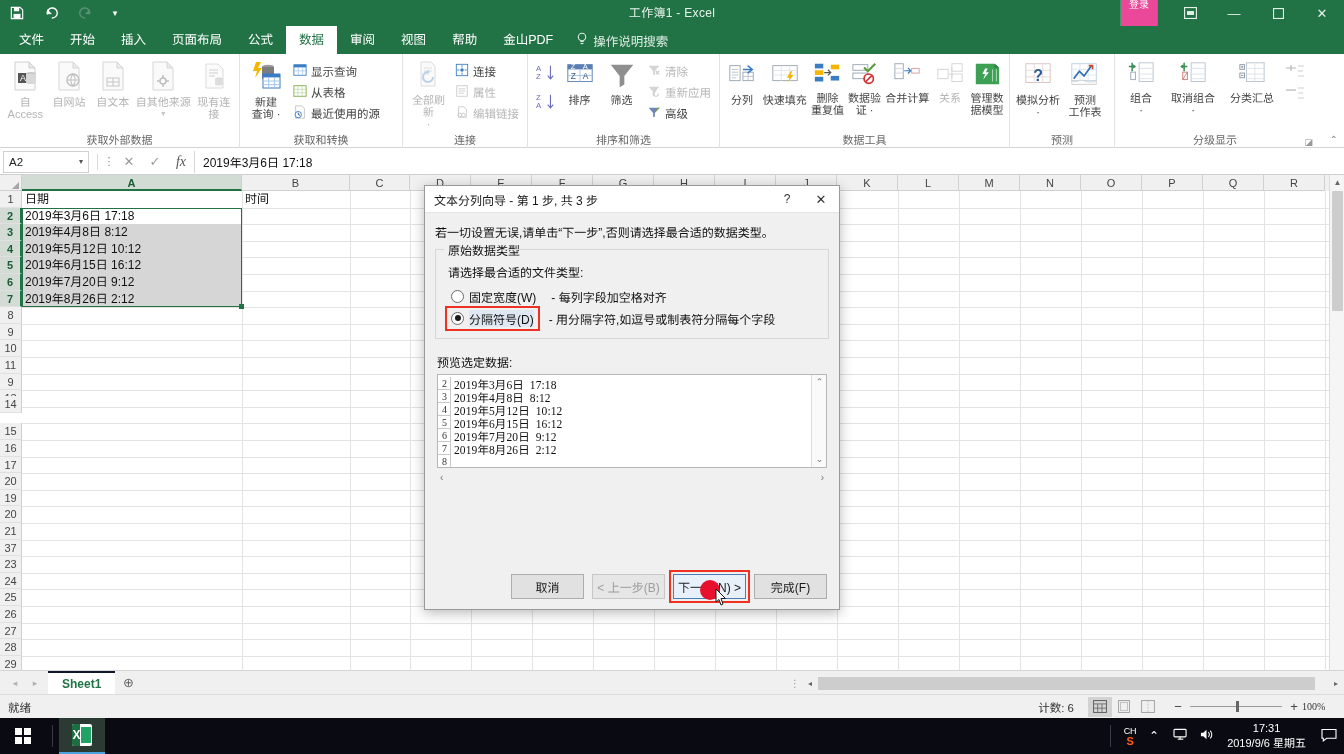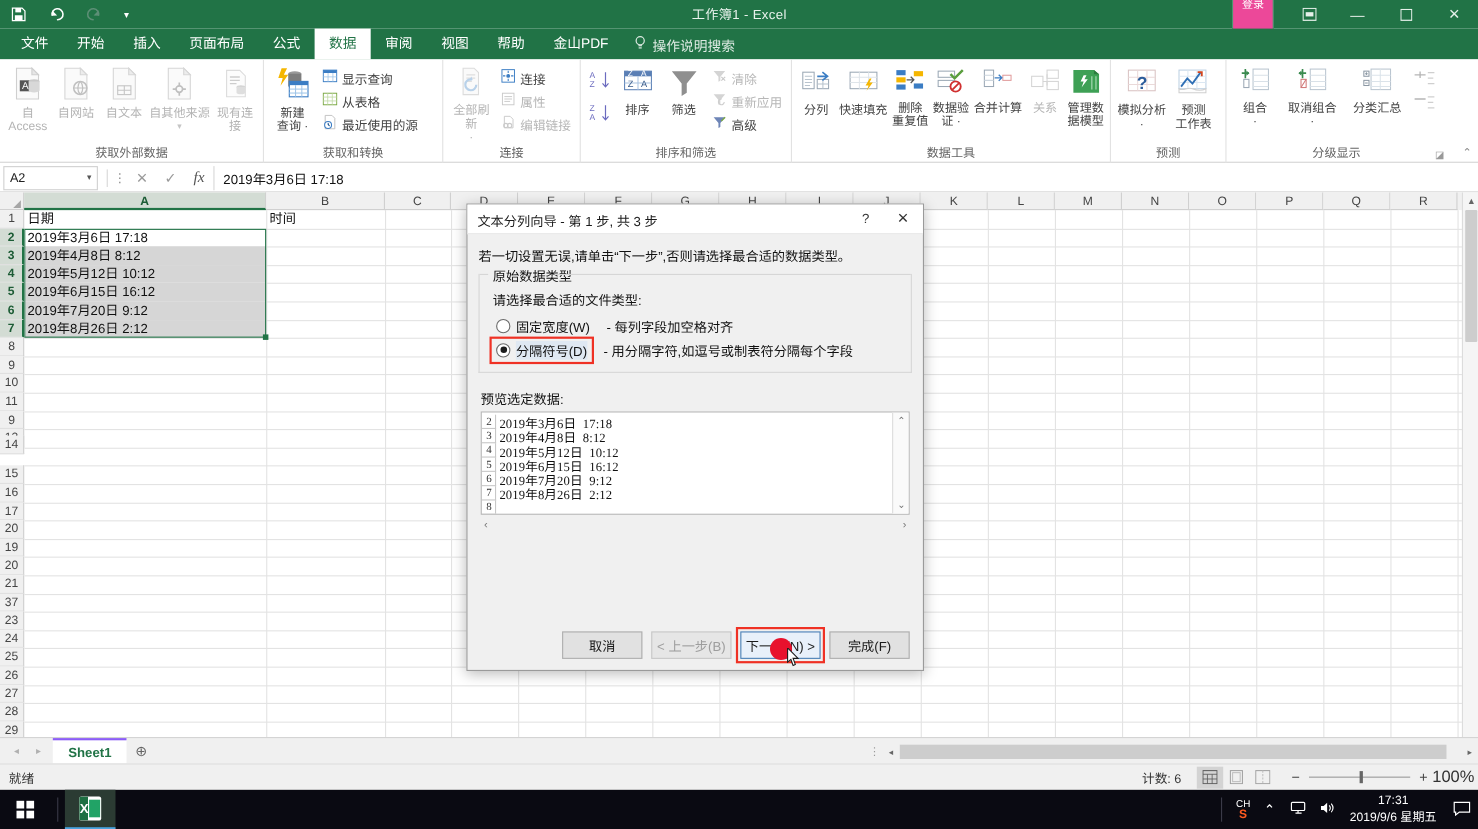--- a/index.html
+++ b/index.html
@@ -161,21 +161,21 @@
 
   
   .sheetbar {
     position: absolute; left: 0; top: 670px; width: 1344px; height: 24px;
     background: #f0f0f0; border-top: 1px solid #d4d4d4; display: flex; align-items: center;
   }
   .navarrows { display: flex; gap: 2px; padding-left: 6px; }
   .navarrow { width: 18px; text-align: center; font-size: 9px; color: #b0b0b0; }
   .sheettab {
     height: 24px; line-height: 23px; padding: 0 14px; background: #ffffff;
-    font-size: 12px; color: #217346; font-weight: bold; border-top: 2px solid #8b5cf6;
+    font-size: 12px; color: #217346; font-weight: bold; border-top: 2px solid #0f172a;
     margin-left: 4px;
   }
   .addsheet { width: 26px; text-align: center; font-size: 13px; color: #666; }
   .sheet-scroll-right { position: absolute; right: 0; top: 0; display: flex; align-items: center; height: 24px; }
   .hscroll-track { width: 510px; height: 13px; background: #f0f0f0; position: relative; }
   .hscroll-thumb { position: absolute; left: 0; top: 0; width: 497px; height: 13px; background: #cdcdcd; }
   .hs-arrow { width: 16px; text-align: center; font-size: 8px; color: #666; }
   .sbdots { width: 14px; text-align: center; color: #999; font-size: 10px; }
 
   
@@ -186,21 +186,21 @@
   }
   .sb-left { padding-left: 8px; }
   .sb-right { position: absolute; right: 4px; display: flex; align-items: center; gap: 0; }
   .count-txt { margin-right: 14px; font-size: 11.5px; }
   .viewbtn { width: 24px; height: 20px; display: flex; align-items: center; justify-content: center; color: #555; }
   .viewbtn.active { background: #d3d3d3; }
   .zoomctl { display: flex; align-items: center; gap: 0; margin-left: 10px; }
   .zoom-minus, .zoom-plus { width: 16px; text-align: center; font-size: 13px; color: #444; }
   .zoom-track { width: 92px; height: 1px; background: #999; position: relative; margin: 0 4px; }
   .zoom-thumb { position: absolute; left: 46px; top: -5px; width: 3px; height: 11px; background: #666; }
-  .zoom-pct { width: 38px; text-align: left; font-size: 15px; padding-right: 4px; }
+  .zoom-pct { width: 38px; text-align: left; font-size: 10px; padding-right: 4px; font-family: Liberation Serif, serif; }
 
   
   .taskbar {
     position: absolute; left: 0; top: 718px; width: 1344px; height: 36px;
     background: #0a0a12; display: flex; align-items: center; color: #fff;
   }
   .startbtn { width: 46px; height: 36px; display: flex; align-items: center; justify-content: center; }
   .win-logo { width: 16px; height: 16px; display: grid; grid-template-columns: 7px 7px; grid-template-rows: 7px 7px; gap: 2px; }
   .win-logo span { background: #fff; display: block; }
   .tb-sep { width: 1px; height: 22px; background: #3a3a48; margin: 0 6px; }

